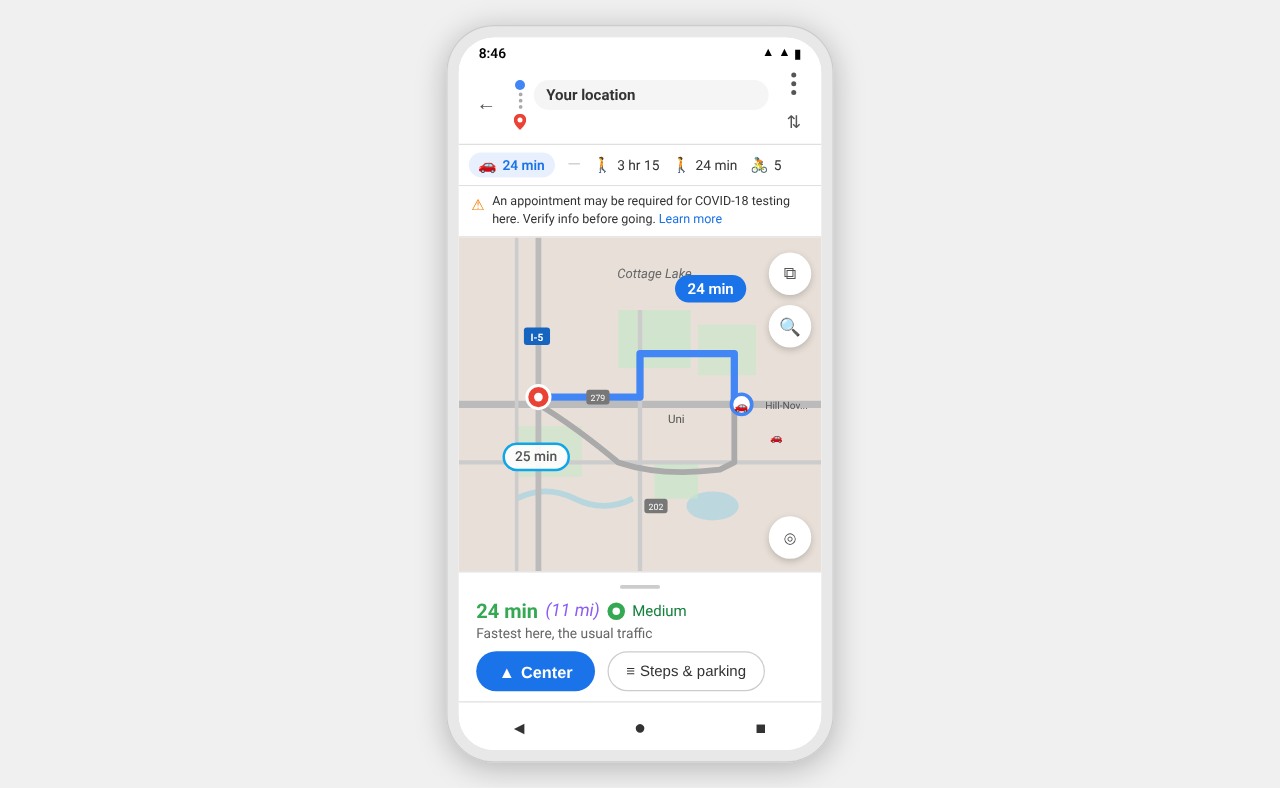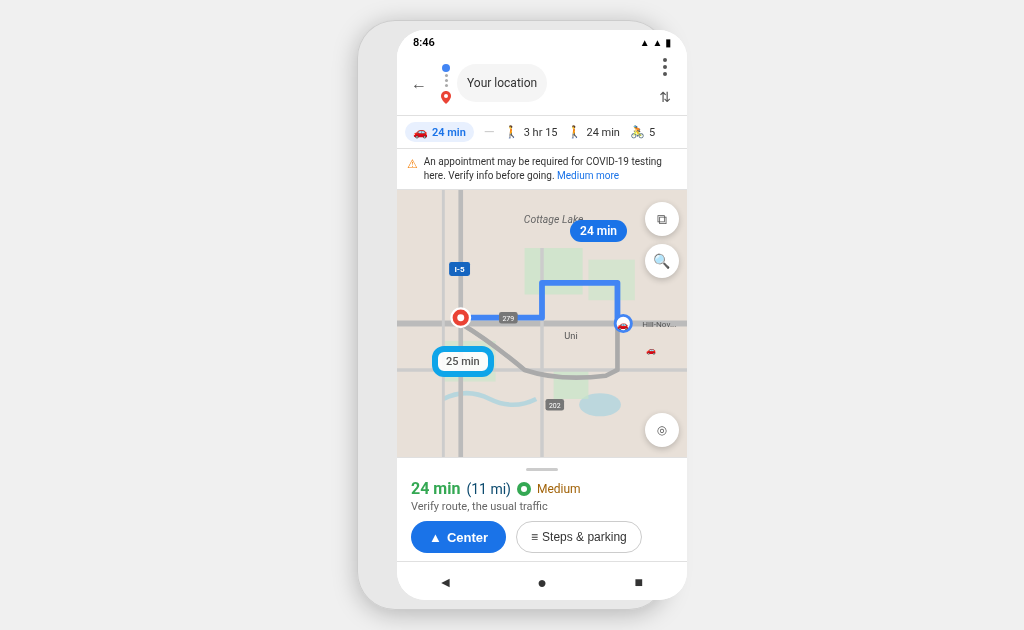--- a/index.html
+++ b/index.html
@@ -24,21 +24,20 @@
     }
 
     .phone-screen {
       width: 100%;
       height: 100%;
       background: #fff;
       border-radius: 28px;
       overflow: hidden;
       display: flex;
       flex-direction: column;
-      margin-left: 30px;
     }
 
     .status-bar {
       display: flex;
       justify-content: space-between;
       align-items: center;
       padding: 6px 16px 2px;
       background: #fff;
       font-size: 11px;
       font-weight: 600;
@@ -212,21 +211,21 @@
     }
 
     .alt-time-badge {
       position: absolute;
       background: rgba(255,255,255,0.9);
       color: #555;
       font-size: 11px;
       font-weight: 500;
       padding: 3px 8px;
       border-radius: 12px;
-      border: 6px solid #0ea5e9;
+      border: 2px solid #0ea5e9;
       bottom: 80px;
       left: 35px;
     }
 
     .map-btn {
       position: absolute;
       width: 34px;
       height: 34px;
       background: #fff;
       border-radius: 50%;
@@ -265,21 +264,22 @@
     }
 
     .route-time-green {
       font-size: 16px;
       font-weight: 700;
       color: #34a853;
     }
 
     .route-distance {
       font-size: 14px;
-      color: #0c4a6e;
+      color: #8b5cf6;
+      font-style: italic;
     }
 
     .traffic-indicator {
       width: 14px;
       height: 14px;
       border-radius: 50%;
       background: #34a853;
       display: flex;
       align-items: center;
       justify-content: center;
@@ -287,21 +287,21 @@
 
     .traffic-inner {
       width: 6px;
       height: 6px;
       border-radius: 50%;
       background: #fff;
     }
 
     .traffic-label {
       font-size: 12px;
-      color: #a16207;
+      color: #15803d;
     }
 
     .route-sub {
       font-size: 11px;
       color: #666;
       margin-bottom: 8px;
     }
 
     .action-buttons {
       display: flex;
@@ -366,22 +366,23 @@
       flex-direction: column;
       align-items: center;
       justify-content: center;
       padding: 0 2px;
       gap: 2px;
     }
 
     .fields-col {
       flex: 1;
       display: flex;
-      flex-direction: row;
+      flex-direction: column;
       gap: 14px;
+      font-weight: bold;
     }
   </style>
 </head>
 <body>
 
 <div class="phone-outer">
   <div class="phone-screen">
 
     <div class="status-bar">
       <span>8:46</span>
@@ -445,22 +446,22 @@
       </div>
       <div class="transport-item">
         <span class="transport-icon">🚴</span>
         <span>5</span>
       </div>
     </div>
 
     <div class="warning-bar">
       <span class="warning-icon">⚠</span>
       <div>
-        <span>An appointment may be required for COVID-19 testing here. Verify info before going.</span>
-        <a href="#" class="learn-more"> <span>Medium more</span></a>
+        <span>An appointment may be required for COVID-18 testing here. Verify info before going.</span>
+        <a href="#" class="learn-more"> <span>Learn more</span></a>
       </div>
     </div>
 
     <div class="map-area">
       <svg class="map-svg" viewBox="0 0 290 230" preserveAspectRatio="xMidYMid slice">
 
         <rect width="290" height="230" fill="#e8e0d8"></rect>
 
         <ellipse cx="195" cy="185" rx="18" ry="10" fill="#aad3df" opacity="0.7"></ellipse>
         <path d="M60 180 Q80 170 100 180 Q120 190 140 180" stroke="#aad3df" stroke-width="4" fill="none" opacity="0.8"></path>
@@ -526,21 +527,21 @@
     <div class="bottom-sheet">
       <div class="sheet-handle"></div>
       <div class="route-info-row">
         <span class="route-time-green">24 min</span>
         <span class="route-distance">(11 mi)</span>
         <div class="traffic-indicator">
           <div class="traffic-inner"></div>
         </div>
         <span class="traffic-label">Medium</span>
       </div>
-      <div class="route-sub">Verify route, the usual traffic</div>
+      <div class="route-sub">Fastest here, the usual traffic</div>
       <div class="action-buttons">
         <button class="btn-start">
           <span>▲</span>
           <span>Center</span>
         </button>
         <button class="btn-steps">
           <span>≡</span>
           <span>Steps &amp; parking</span>
         </button>
       </div>

